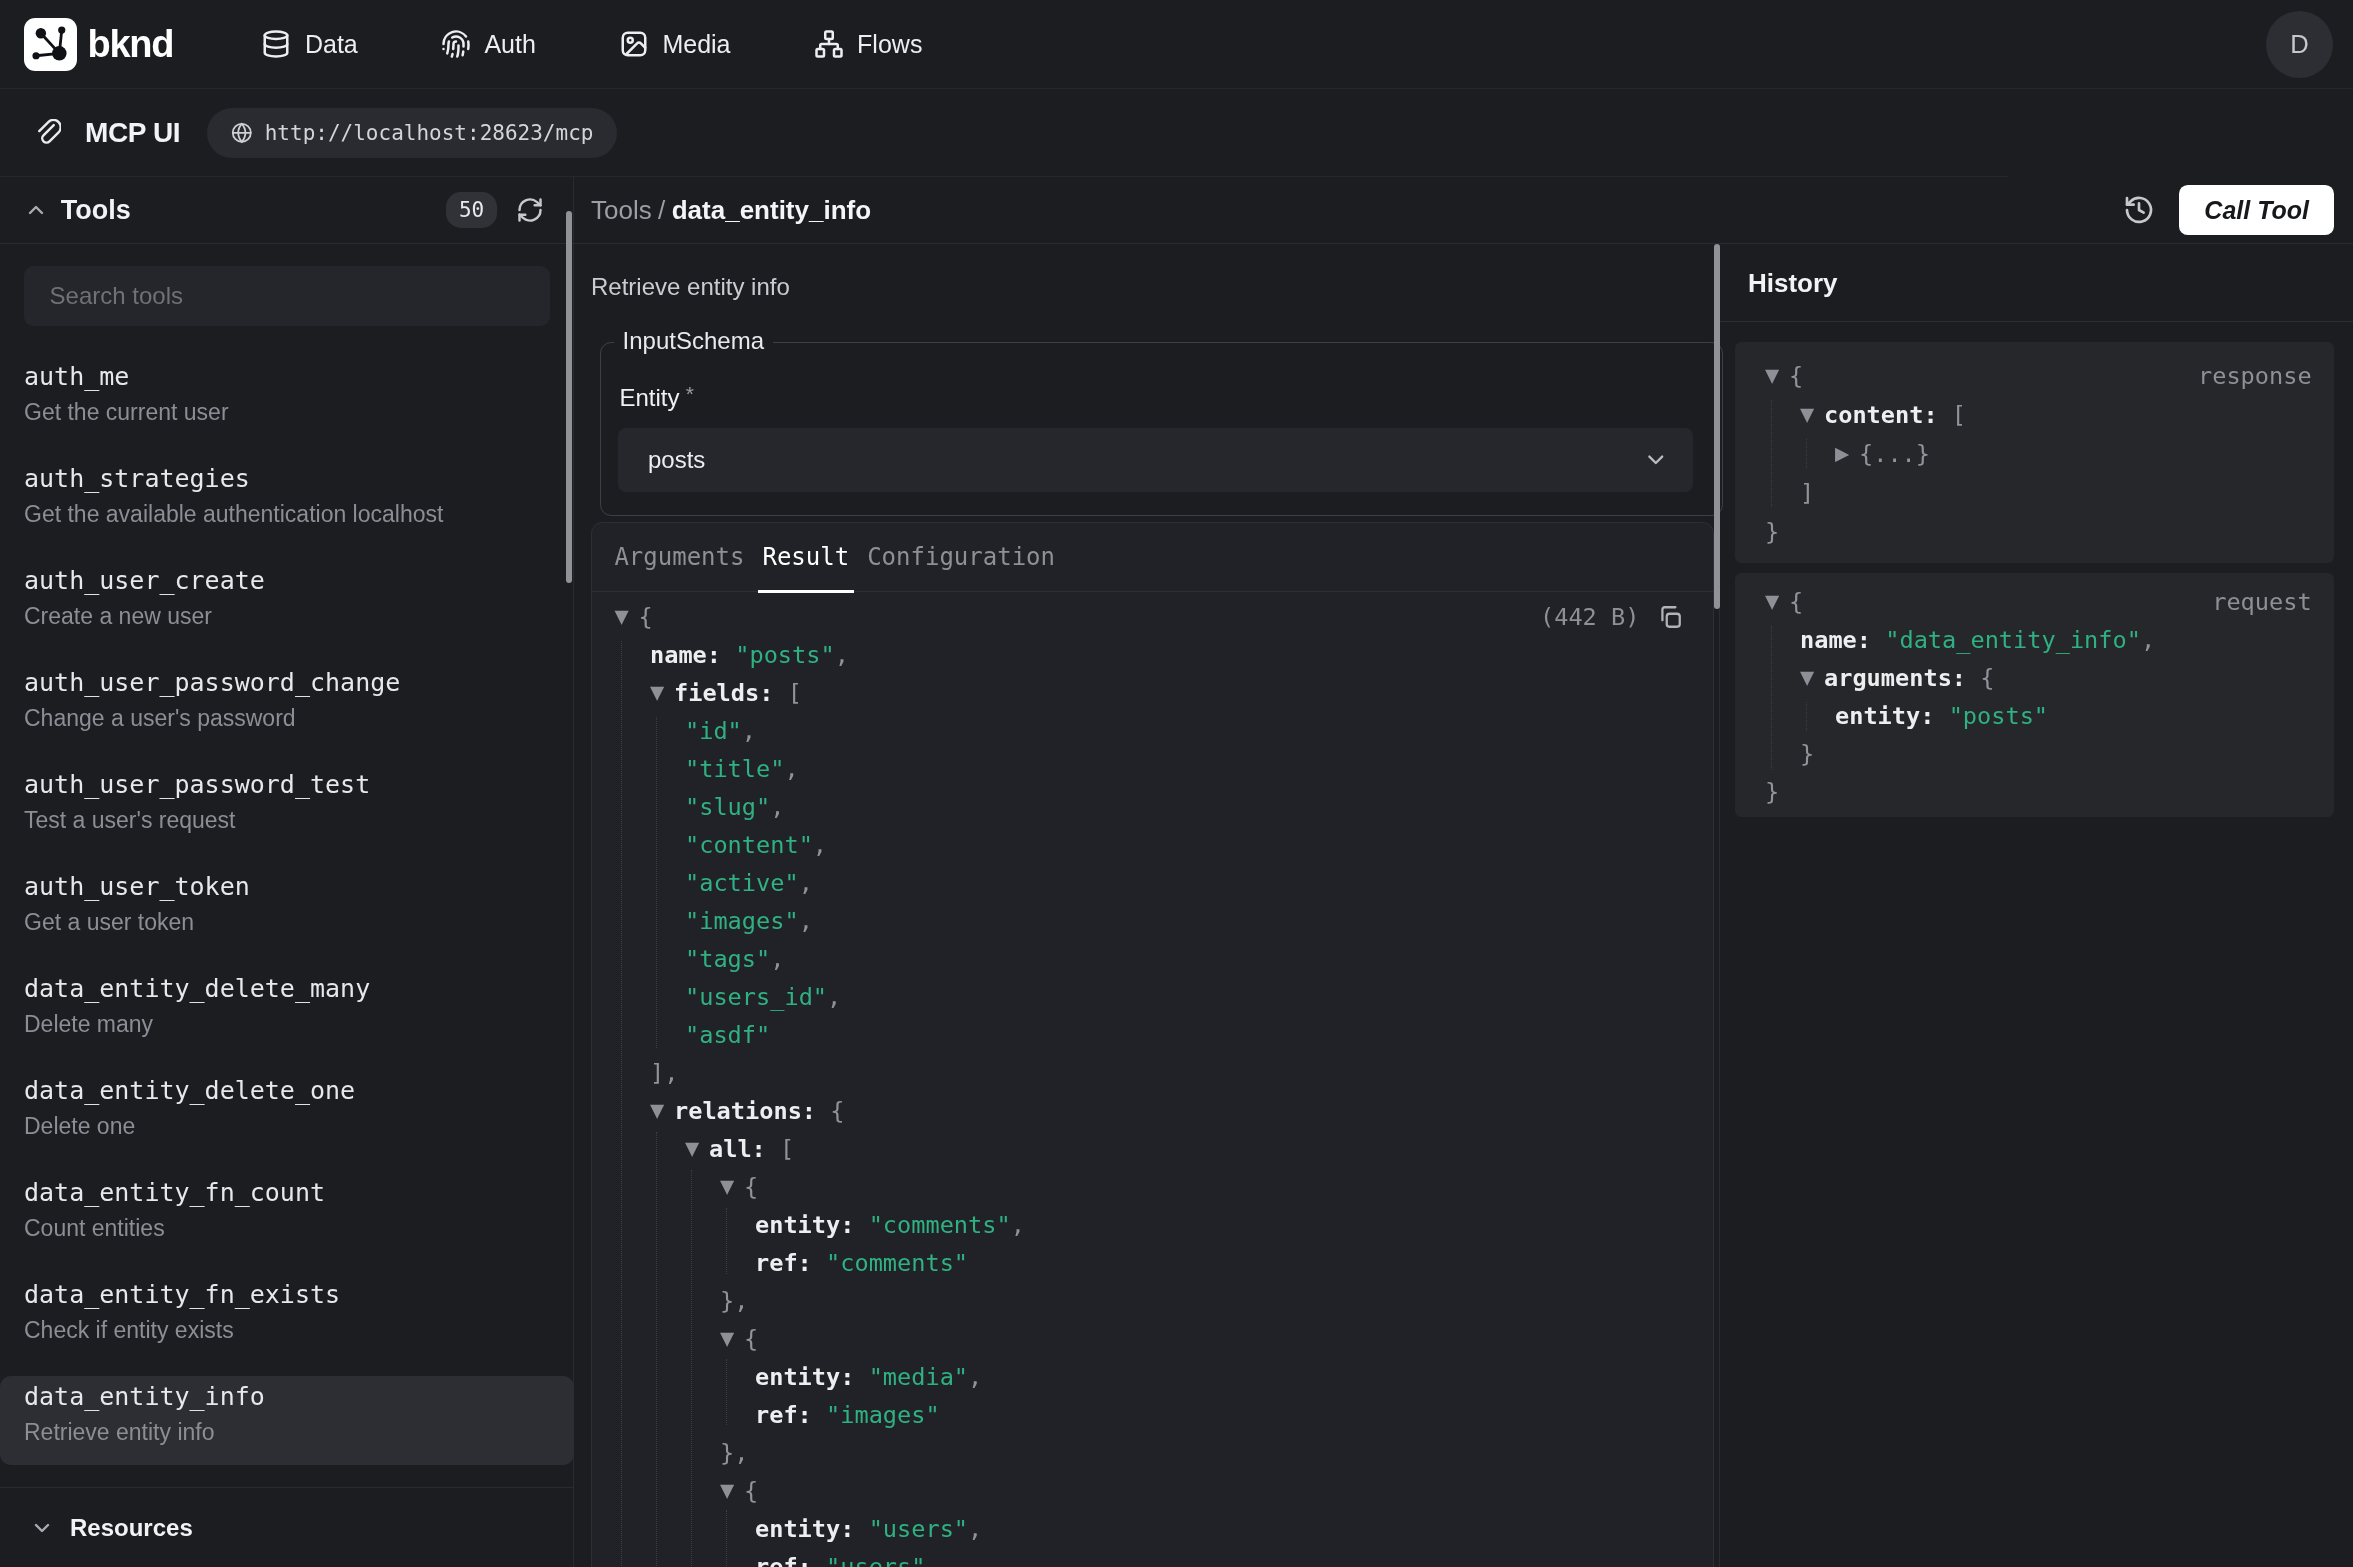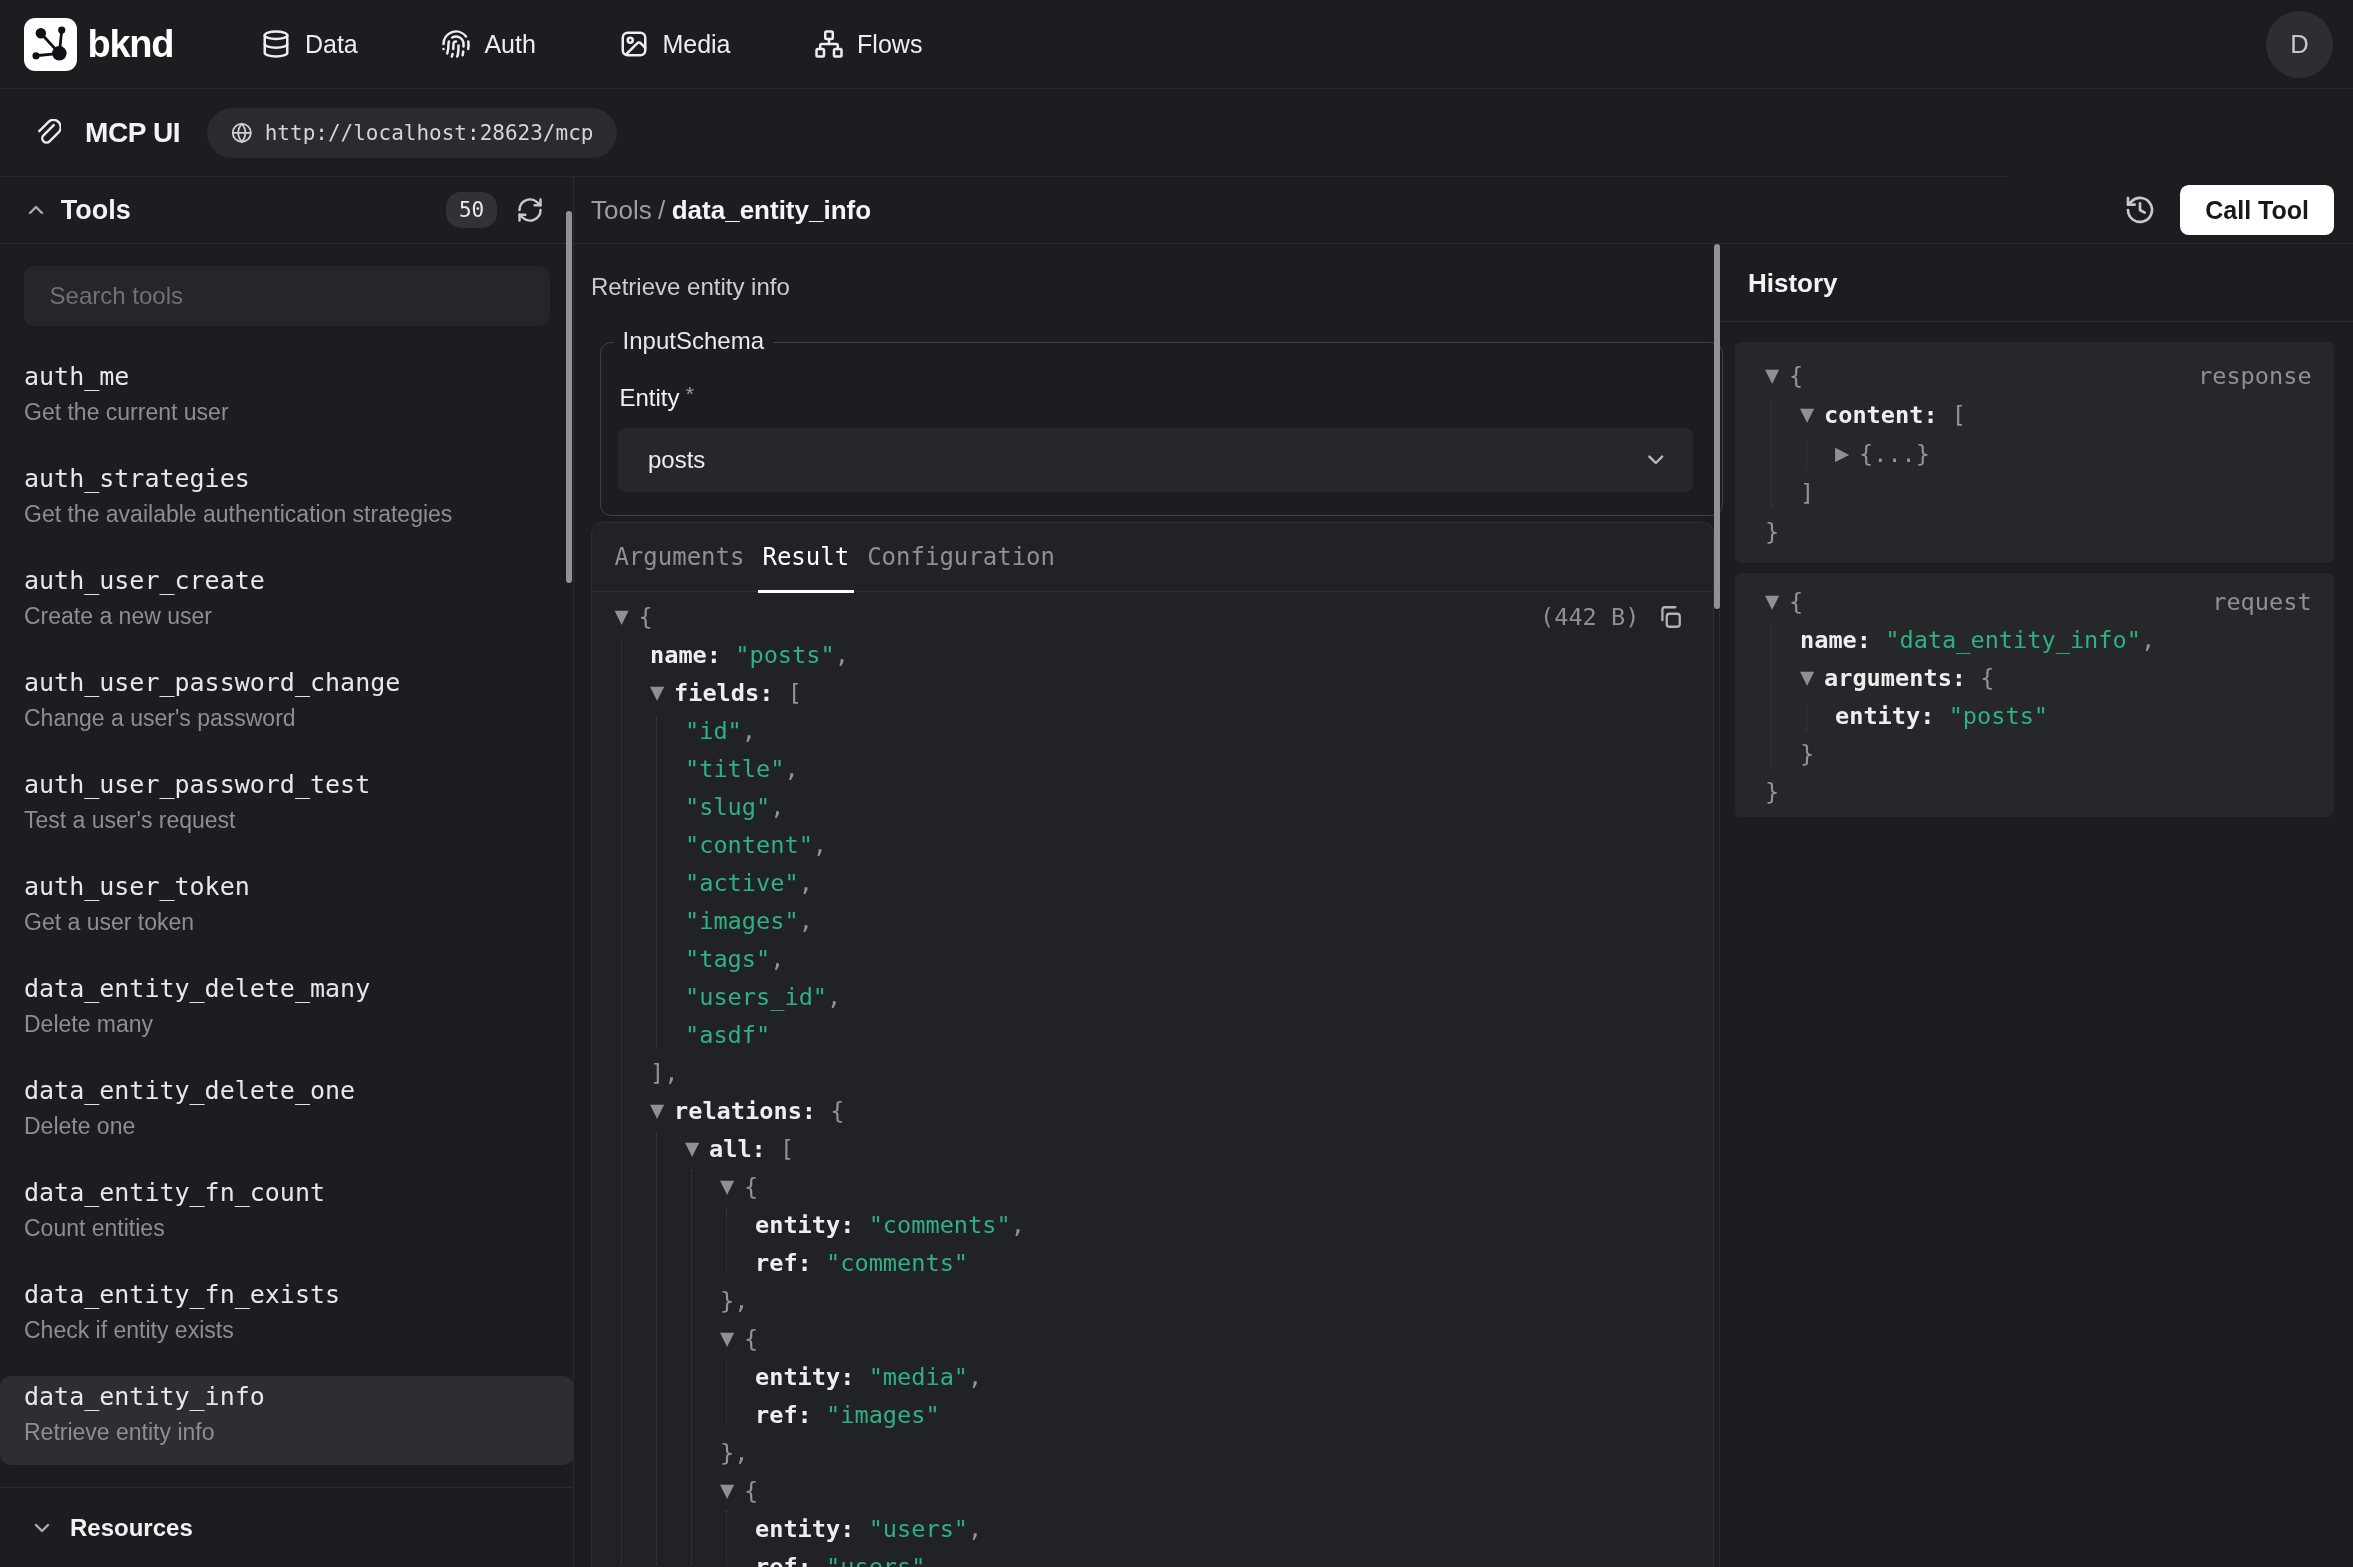--- a/index.html
+++ b/index.html
@@ -60,21 +60,21 @@
 
   
   #main-header { position:absolute; left:574px; top:177px; width:1779px; height:67px;
     display:flex; align-items:center; border-bottom:0.8px solid #2a2b30; padding:0 19px 0 17px; }
   #breadcrumb { font-size:26px; color:#9b9ea5; }
   #breadcrumb .current { color:#f4f5f7; font-weight:700; margin-left:6.4px; }
   #breadcrumb .section { margin-right:6.4px; }
   #header-actions { margin-left:auto; display:flex; align-items:center; gap:24px; }
   #call-tool-btn { background:#ffffff; color:#17181b; font-size:25px; font-weight:600;
     border:none; border-radius:8.8px; height:50px; padding:0 25px; cursor:pointer;
-    font-family:"Liberation Sans","DejaVu Sans",sans-serif; }
+    font-family:"Liberation Sans","DejaVu Sans",sans-serif;font-style:italic; }
 
   
   #main-body { position:absolute; left:574px; top:245px; width:1140px; height:1322px; }
   #tool-desc { position:absolute; left:17px; top:28px; font-size:24px; color:#c9ccd1; }
   #schema-fieldset { position:absolute; left:26px; top:97px; width:1123px; height:174px;
     border:1.6px solid #3e4046; border-radius:11.2px; }
   #schema-legend { position:absolute; left:12.8px; top:-16px; background:#1c1d21;
     padding:0 8.8px; font-size:24px; color:#e7e9ec; }
   #entity-label { position:absolute; left:18.4px; top:39px; font-size:24px; color:#f0f1f3; }
   #entity-label .req { color:#9a9da3; font-size:21px; vertical-align:4.8px; margin-left:6.4px; }
@@ -230,21 +230,21 @@
   <div id="tool-list">
       <div class="tool-item">
         <div class="inner">
           <div class="tool-name mono">auth_me</div>
           <div class="tool-desc">Get the current user</div>
         </div>
       </div>
       <div class="tool-item">
         <div class="inner">
           <div class="tool-name mono">auth_strategies</div>
-          <div class="tool-desc">Get the available authentication strategies</div>
+          <div class="tool-desc">Get the available authentication localhost</div>
         </div>
       </div>
       <div class="tool-item">
         <div class="inner">
           <div class="tool-name mono">auth_user_create</div>
           <div class="tool-desc">Create a new user</div>
         </div>
       </div>
       <div class="tool-item">
         <div class="inner">

